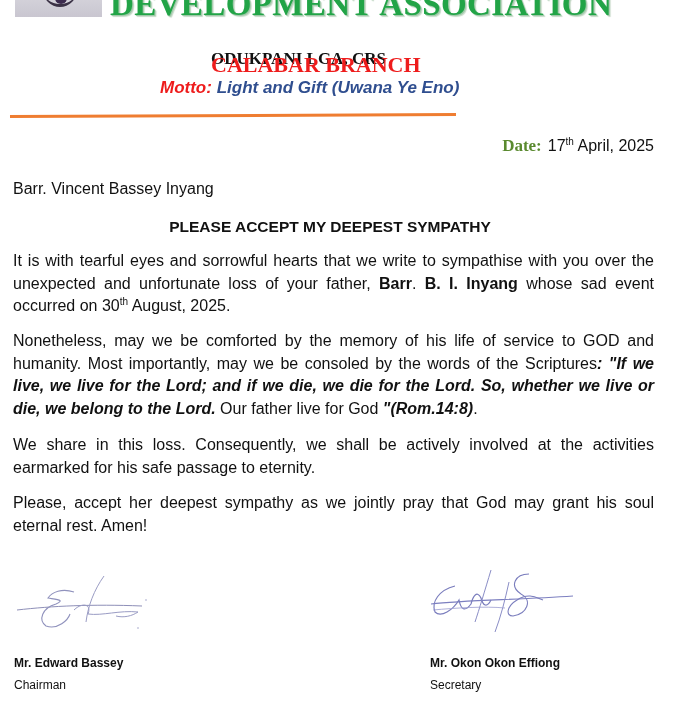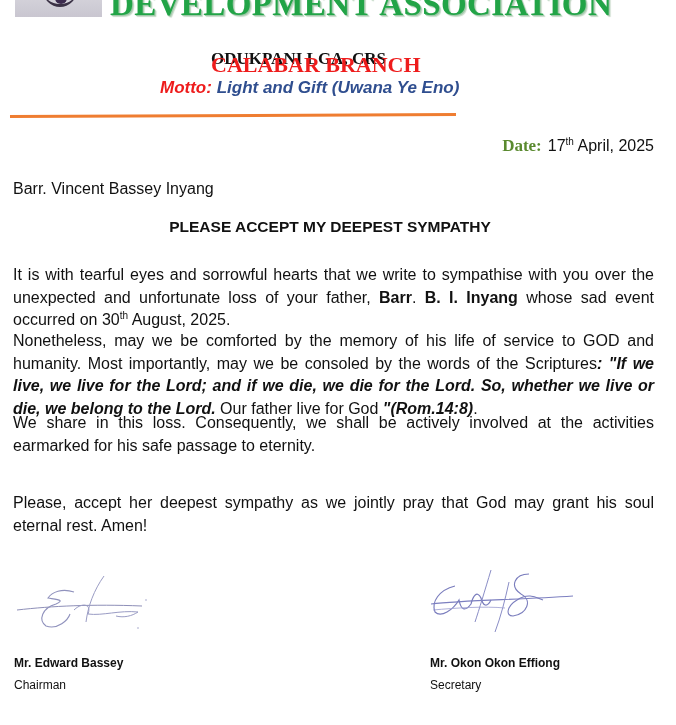--- a/index.html
+++ b/index.html
@@ -64,23 +64,23 @@
     sup { font-size: 10px; vertical-align: super; line-height: 0; }
     .recipient { left: 13px; top: 160px; font-size: 16px; margin-top: 20px; }
     .subject {
       left: 0; width: 660px; top: 218px; text-align: center;
       font-weight: bold; font-size: 15.5px;
     }
     .para {
       left: 13px; width: 641px; font-size: 16px; line-height: 22.5px;
       text-align: justify; text-align-last: left;
     }
-    .p1 { top: 250px; margin-top: 14px; }
+    .p1 { top: 250px; }
     .p2 { top: 330px; }
-    .p3 { top: 412px; }
+    .p3 { top: 434px; }
     .p4 { top: 492px; }
     .bi { font-weight: bold; font-style: italic; }
     .b { font-weight: bold; }
     
     .sig-img { width: 150px; height: 75px; }
     .sig1 { left: 12px; top: 570px; }
     .sig2 { left: 425px; top: 560px; }
     .signer { font-size: 12px; }
     .name1 { left: 14px; top: 656px; font-weight: bold; }
     .role1 { left: 14px; top: 678px; }

